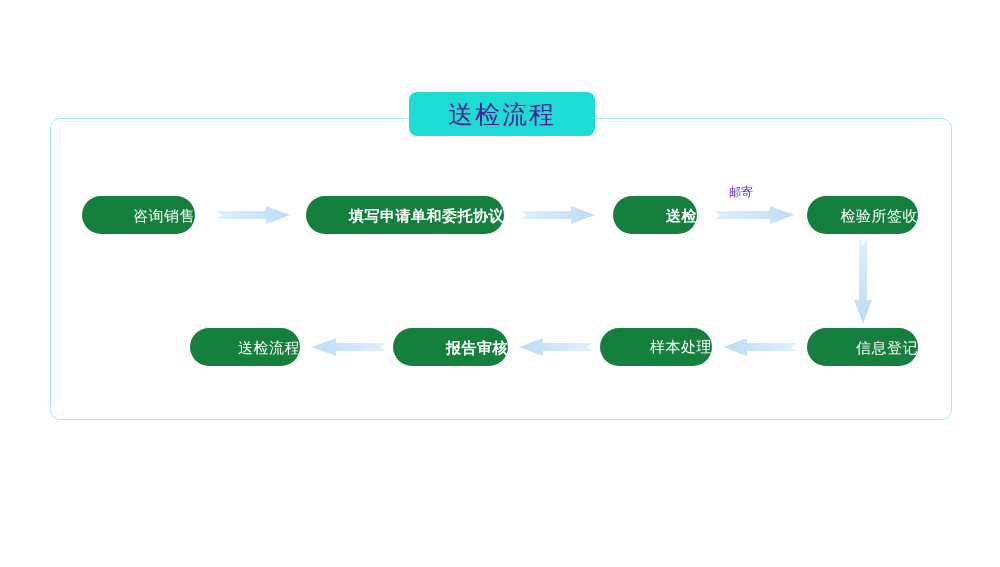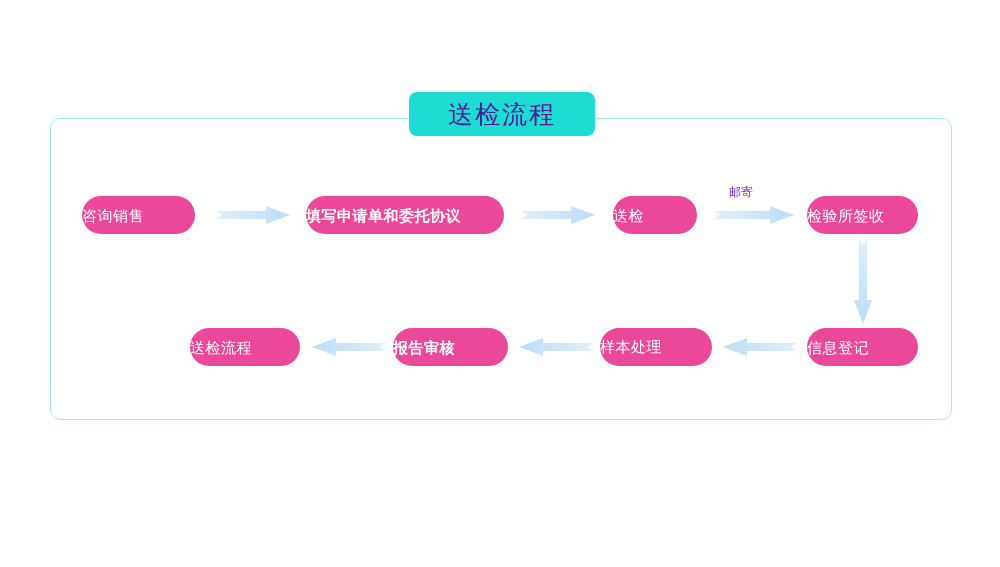--- a/index.html
+++ b/index.html
@@ -47,25 +47,25 @@
     color: #4c1d95;
     font-size: 25px;
     letter-spacing: 2px;
     line-height: 1;
     white-space: nowrap;
   }
 
   
   .node {
     position: absolute;
-    background: #ec4899;
+    background: #15803d;
     border-radius: 20px;
     display: flex;
     align-items: center;
-    justify-content: flex-start;
+    justify-content: flex-end;
     box-sizing: border-box;
     height: 38px;
   }
   .node .node-text {
     color: #ffffff;
     font-size: 15px;
     line-height: 1;
     white-space: nowrap;
     letter-spacing: 0.5px;
   }
@@ -95,21 +95,21 @@
 </div>
 
 <div class="node" style="left:82px; top:196px; width:113px;">
   <span class="node-text">咨询销售</span>
 </div>
 
 <div class="node" style="left:306px; top:196px; width:198px;font-weight:bold;">
   <span class="node-text">填写申请单和委托协议</span>
 </div>
 
-<div class="node" style="left:613px; top:196px; width:84px;">
+<div class="node" style="left:613px; top:196px; width:84px;font-weight:bold;">
   <span class="node-text">送检</span>
 </div>
 
 <div class="node" style="left:807px; top:196px; width:111px;">
   <span class="node-text">检验所签收</span>
 </div>
 
 <div class="node" style="left:807px; top:328px; width:111px;">
   <span class="node-text">信息登记</span>
 </div>

